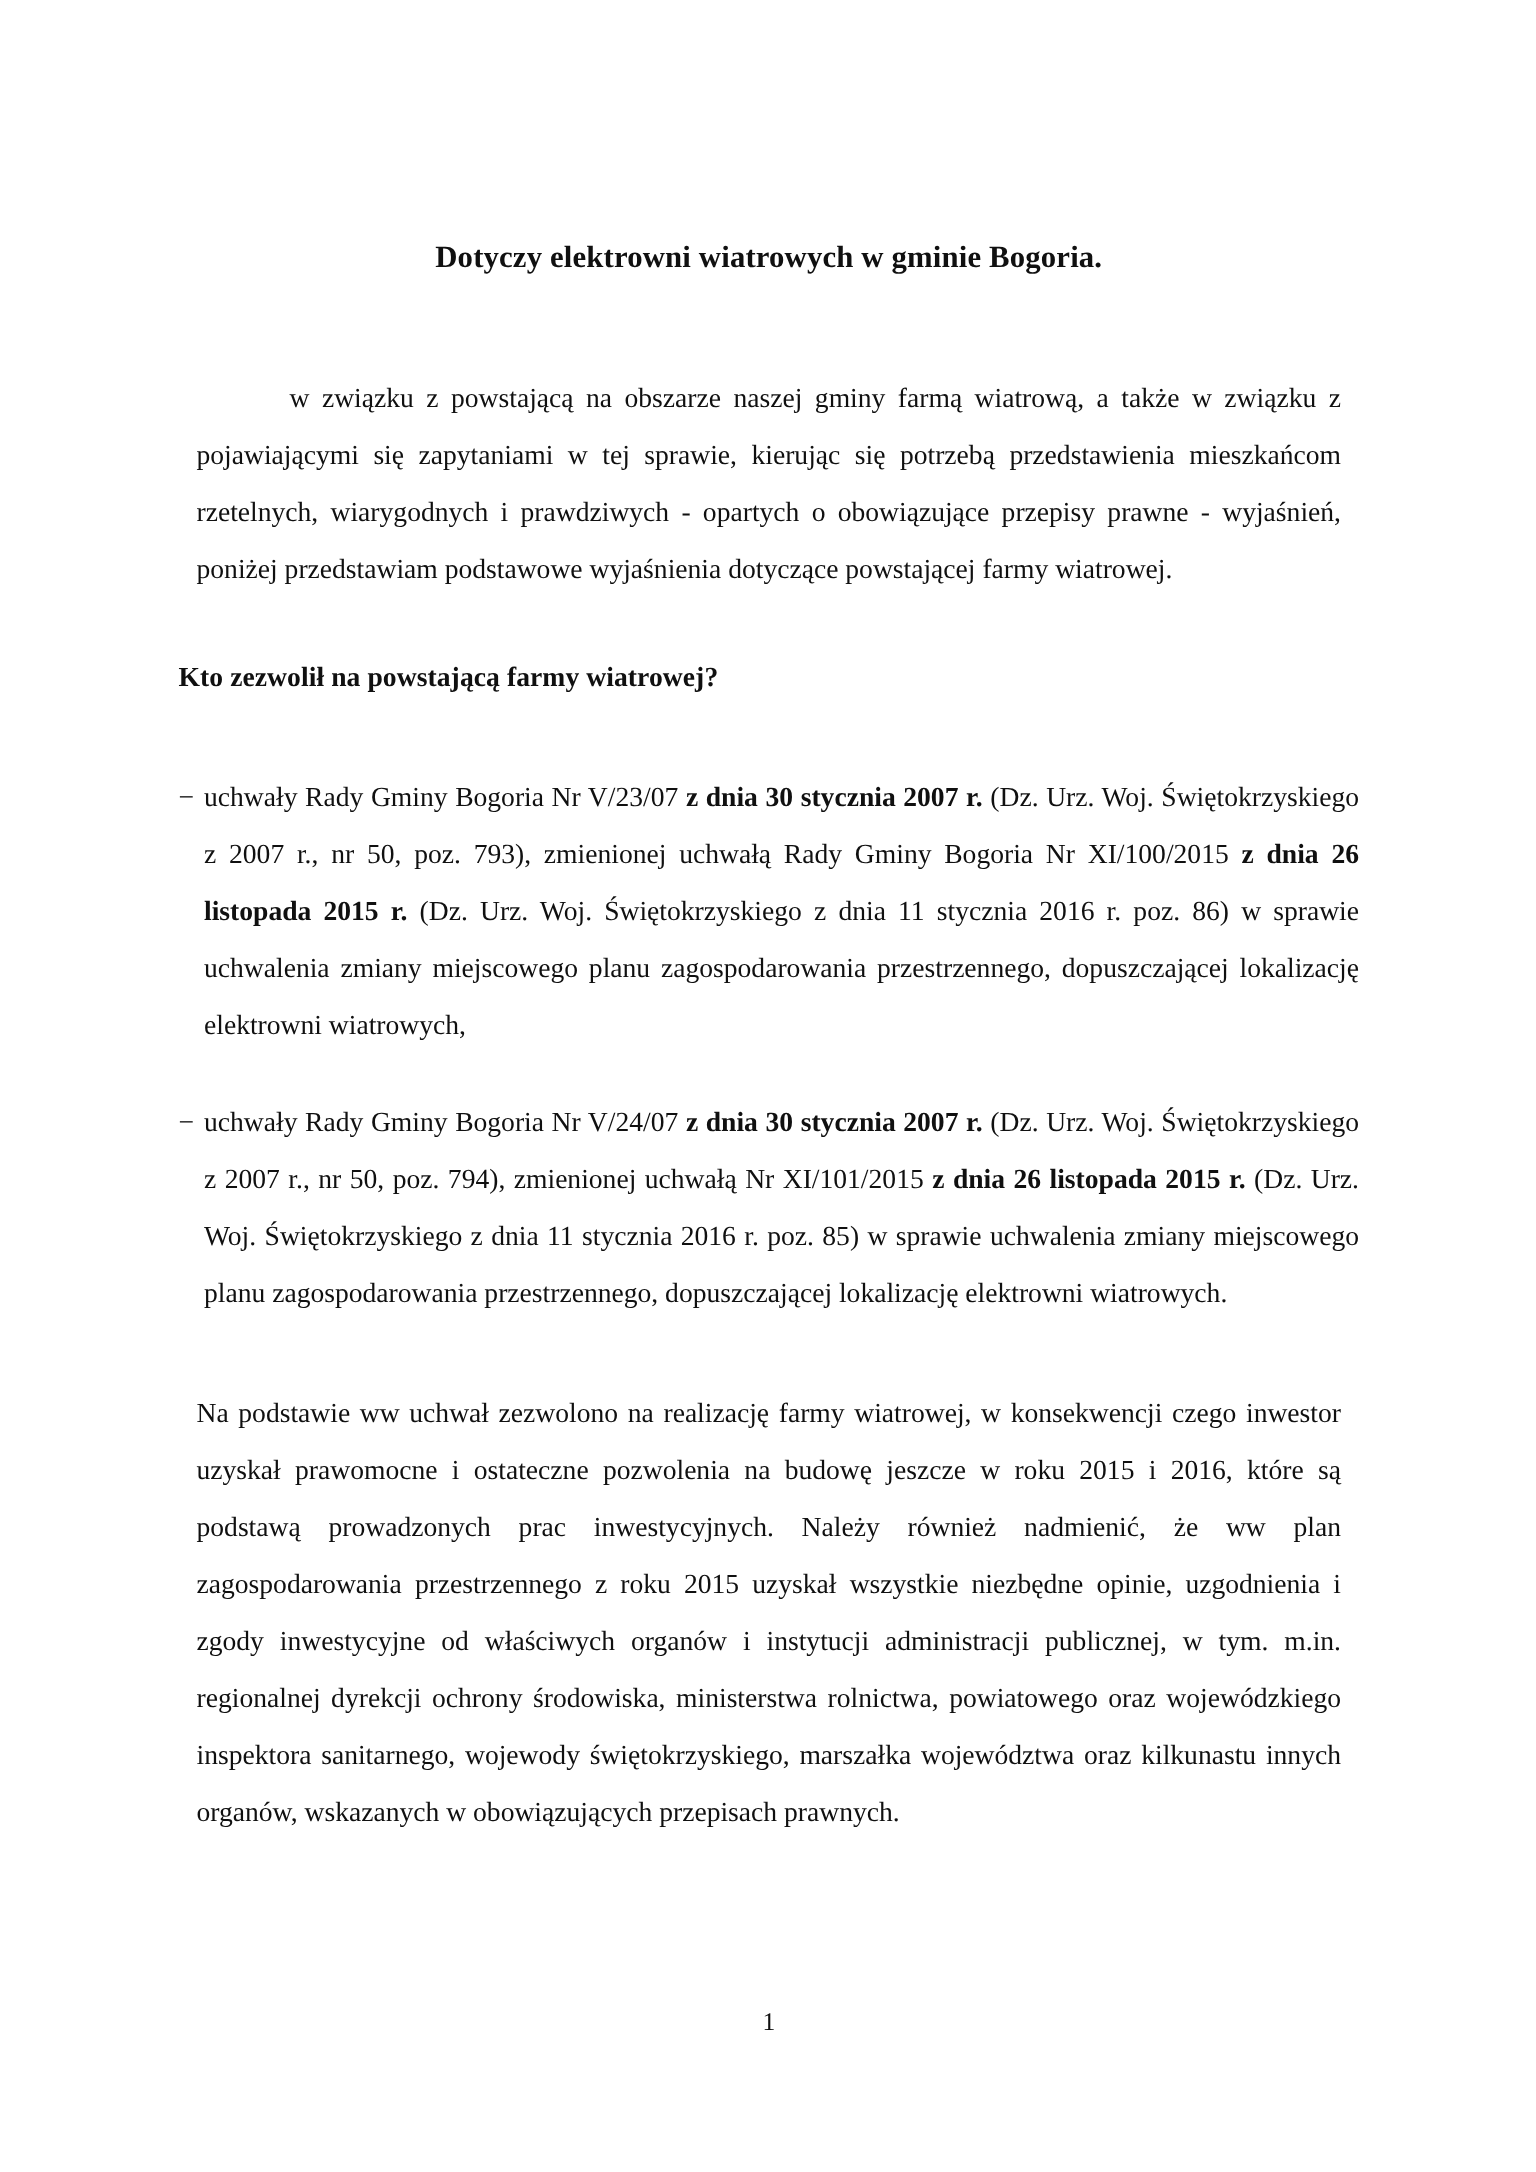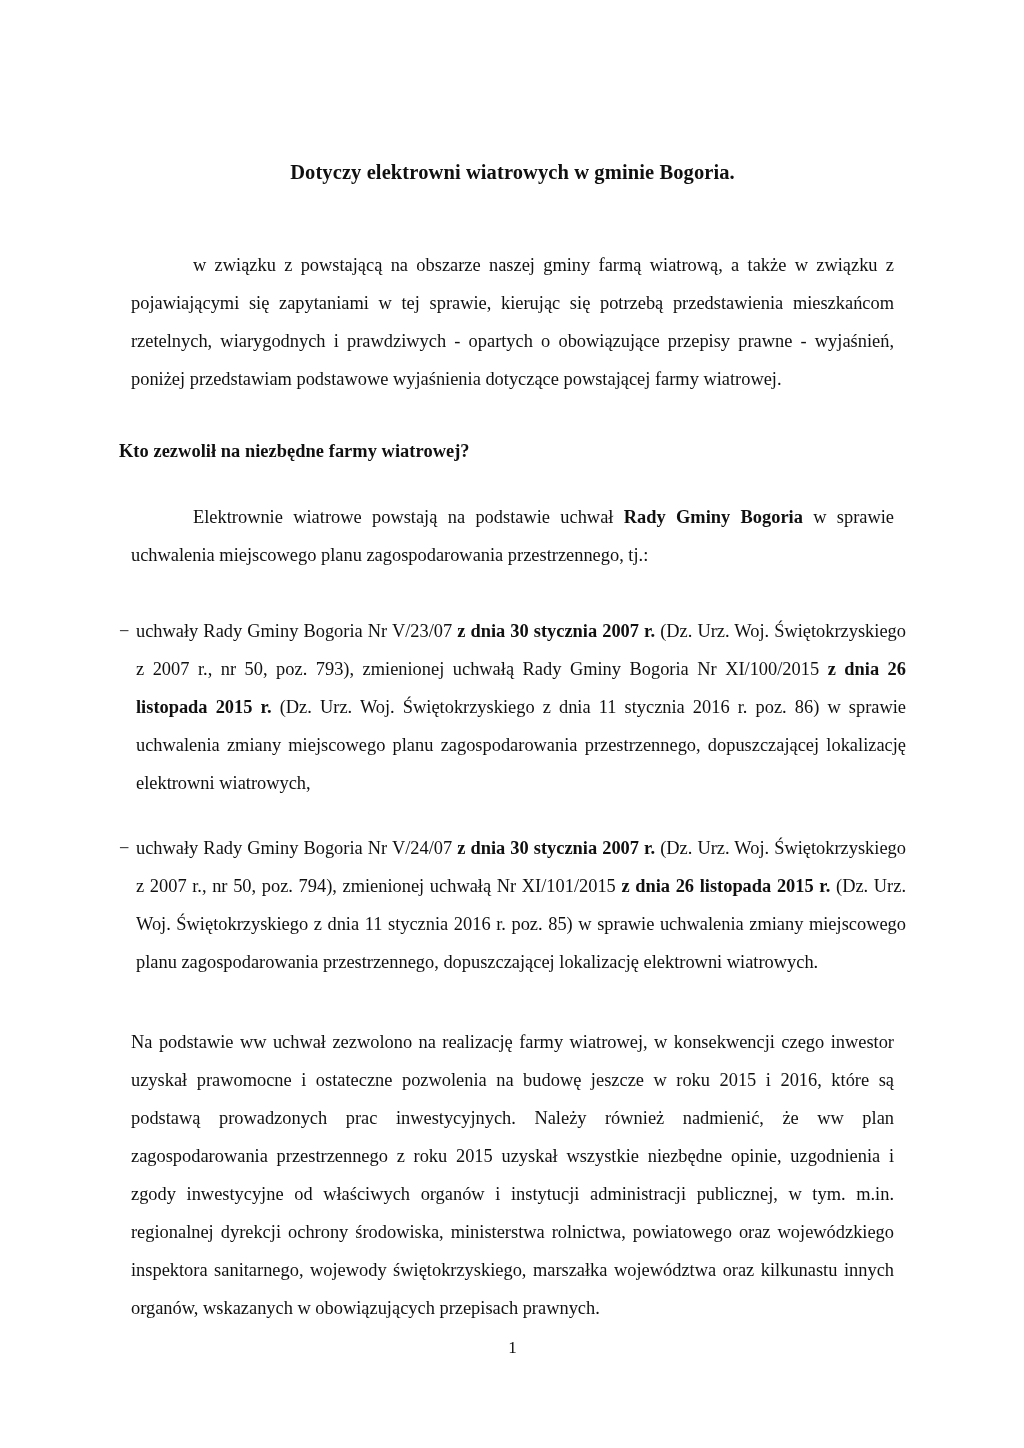--- a/index.html
+++ b/index.html
@@ -134,25 +134,24 @@
 
     <h1 class="doc-title">Dotyczy elektrowni wiatrowych w gminie Bogoria.</h1>
 
     <div class="body-area">
 
 
       <p class="para indented">w związku z powstającą na obszarze naszej gminy farmą wiatrową, a także w związku z pojawiającymi się zapytaniami w tej sprawie, kierując się potrzebą przedstawienia mieszkańcom rzetelnych, wiarygodnych i prawdziwych - opartych o obowiązujące przepisy prawne - wyjaśnień, poniżej przedstawiam podstawowe wyjaśnienia dotyczące powstającej farmy wiatrowej.</p>
 
       <div class="gap-22"></div>
 
-      <h2 class="section-q">Kto zezwolił na niezbędne farmy wiatrowej?</h2>
+      <h2 class="section-q">Kto zezwolił na powstającą farmy wiatrowej?</h2>
 
       <div class="gap-16"></div>
 
-      <p class="para indented"><span>Elektrownie wiatrowe powstają na podstawie uchwał </span><b>Rady Gminy Bogoria</b><span> w sprawie uchwalenia miejscowego planu zagospodarowania przestrzennego, tj.:</span></p>
 
       <div class="gap-26"></div>
 
       <ul class="dash-list">
 
         <li>
           <span class="dash-marker">−</span><span>uchwały Rady Gminy Bogoria Nr V/23/07 </span><b>z dnia 30 stycznia 2007 r.</b><span> (Dz. Urz. Woj. Świętokrzyskiego z 2007 r., nr 50, poz. 793), zmienionej uchwałą Rady Gminy Bogoria Nr XI/100/2015 </span><b>z dnia 26 listopada 2015 r.</b><span> (Dz. Urz. Woj. Świętokrzyskiego z dnia 11 stycznia 2016 r. poz. 86) w sprawie uchwalenia zmiany miejscowego planu zagospodarowania przestrzennego, dopuszczającej lokalizację elektrowni wiatrowych,</span>
         </li>
 
         <li>

